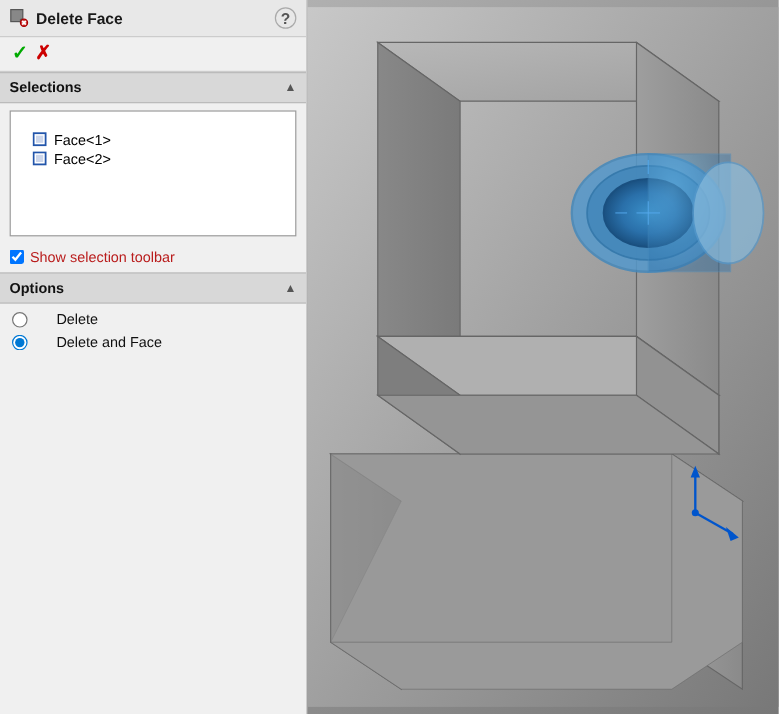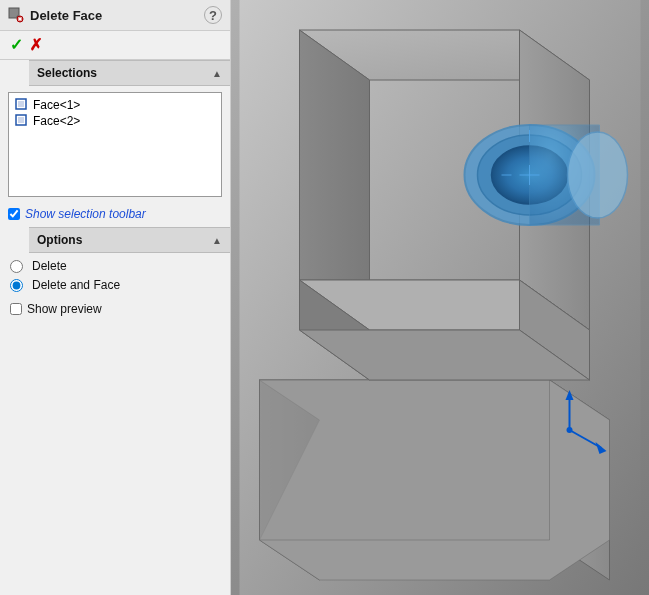--- a/index.html
+++ b/index.html
@@ -8,21 +8,21 @@
       height: 595px;
       overflow: hidden;
       font-family: 'Segoe UI', Arial, sans-serif;
       font-size: 12px;
       background: #f0f0f0;
       display: flex;
     }
 
     
     .left-panel {
-      width: 231px;
+      width: 256px;
       height: 595px;
       background: #f0f0f0;
       border-right: 1px solid #ccc;
       display: flex;
       flex-direction: column;
       flex-shrink: 0;
     }
 
     
     .title-bar {
@@ -56,40 +56,39 @@
     
     .section-header {
       display: flex;
       align-items: center;
       justify-content: space-between;
       padding: 5px 8px;
       background: #d8d8d8;
       border-bottom: 1px solid #bbb;
       border-top: 1px solid #bbb;
       cursor: pointer;
-      margin-left: 29px;
     }
     .section-title {
       font-weight: 600;
       font-size: 12px;
       color: #111;
     }
     .chevron {
       font-size: 10px;
       color: #555;
     }
 
     
     .selections-list {
       background: white;
       border: 1px solid #999;
       margin: 6px 8px;
       height: 105px;
       overflow-y: auto;
-      padding: 4px;
+      padding: 16px;
     }
     .selection-item {
       display: flex;
       align-items: center;
       gap: 4px;
       padding: 1px 2px;
       color: #000;
       font-size: 12px;
     }
 
@@ -100,35 +99,34 @@
       gap: 5px;
       padding: 4px 8px 6px 8px;
     }
     .checkbox-row input[type="checkbox"] {
       width: 12px;
       height: 12px;
       cursor: pointer;
     }
     .checkbox-label {
       font-size: 12px;
-      color: #1d4ed8;
-      font-style: italic;
+      color: #b91c1c;
     }
 
     
     .options-content {
       padding: 6px 10px;
       display: flex;
       flex-direction: column;
       gap: 5px;
     }
     .radio-row {
       display: flex;
       align-items: center;
-      gap: 9px;
+      gap: 24px;
       font-size: 12px;
       color: #111;
     }
     .radio-row input[type="radio"] {
       width: 13px;
       height: 13px;
       cursor: pointer;
       accent-color: #0078d4;
     }
 
@@ -261,24 +259,20 @@
     <div class="radio-row">
       <input type="radio" name="delete_option" id="opt-delete" value="delete" style="">
       <label for="opt-delete">Delete</label>
     </div>
     <div class="radio-row">
       <input type="radio" name="delete_option" id="opt-delete-patch" value="delete_patch" checked="" style="">
       <label for="opt-delete-patch">Delete and Face</label>
     </div>
   </div>
 
-  <div class="preview-row">
-    <input type="checkbox" id="show-preview" style="">
-    <label for="show-preview">Show preview</label>
-  </div>
 
 </div>
 
 <div class="viewport">
   <svg class="model-svg" viewBox="0 0 401 595" xmlns="http://www.w3.org/2000/svg">
 
     <defs>
       <linearGradient id="bgGrad" x1="0%" y1="0%" x2="100%" y2="100%">
         <stop offset="0%" style="stop-color:#c8c8c8;stop-opacity:1"></stop>
         <stop offset="100%" style="stop-color:#787878;stop-opacity:1"></stop>

